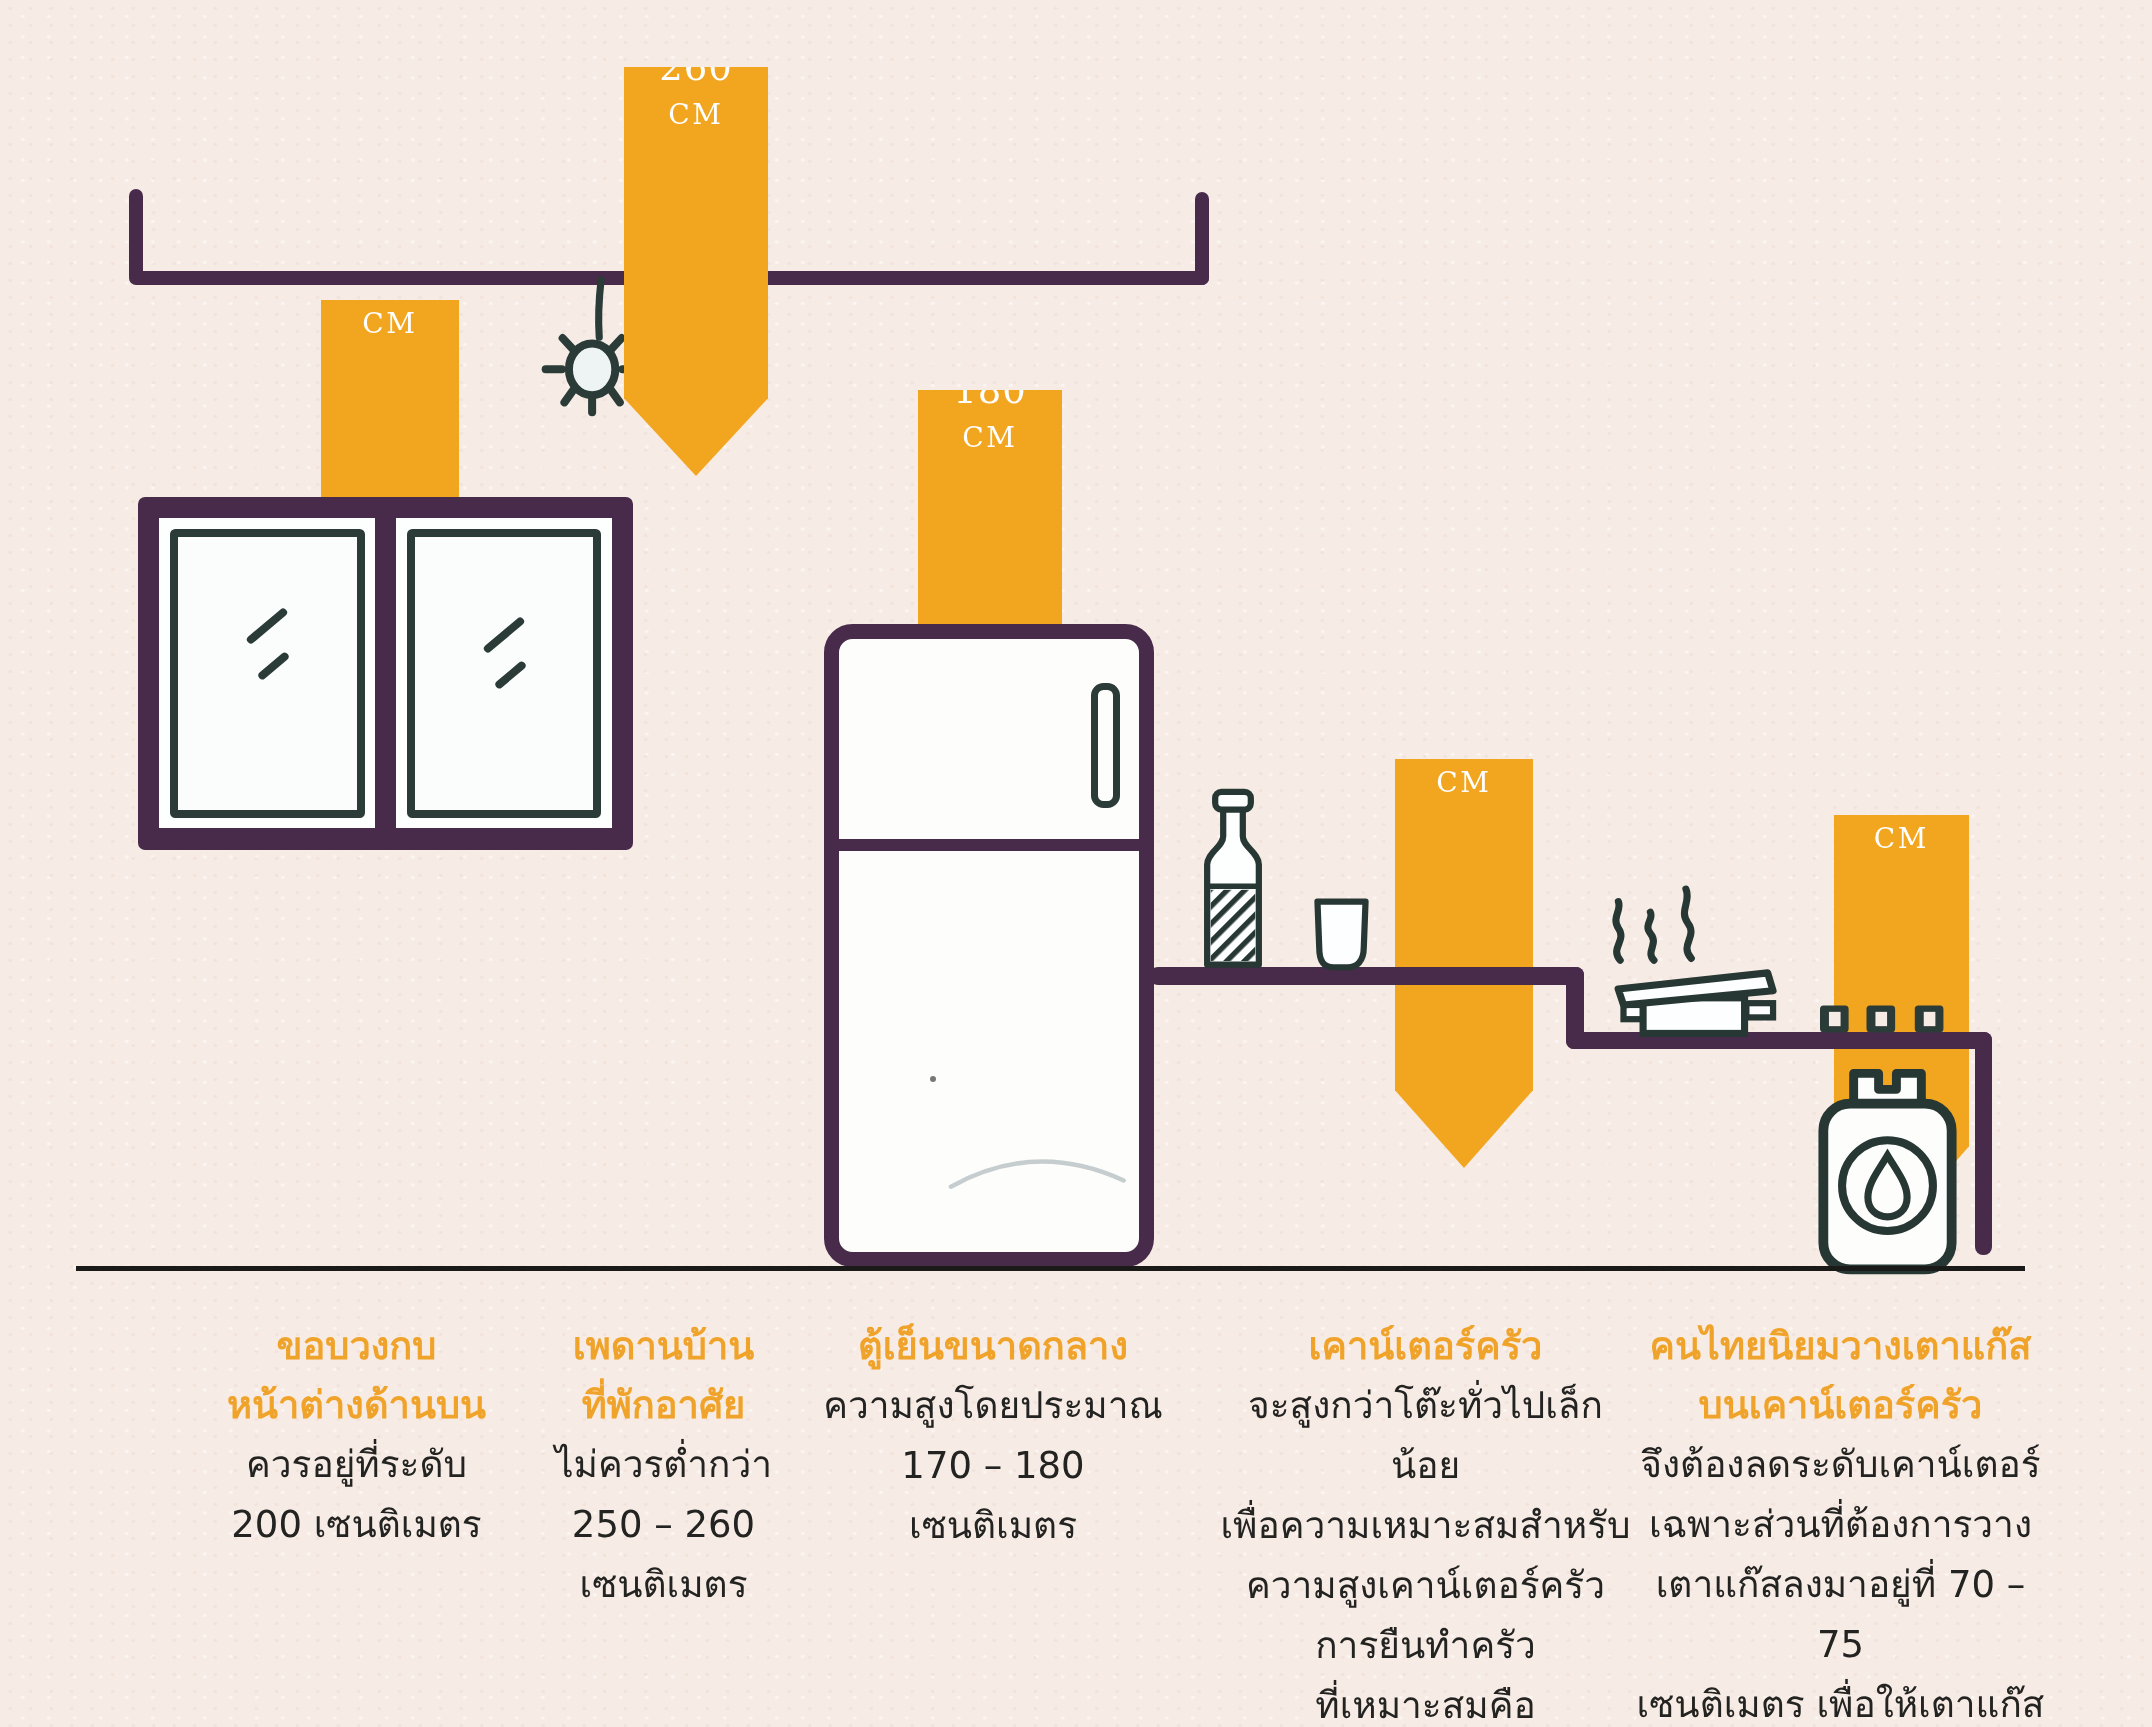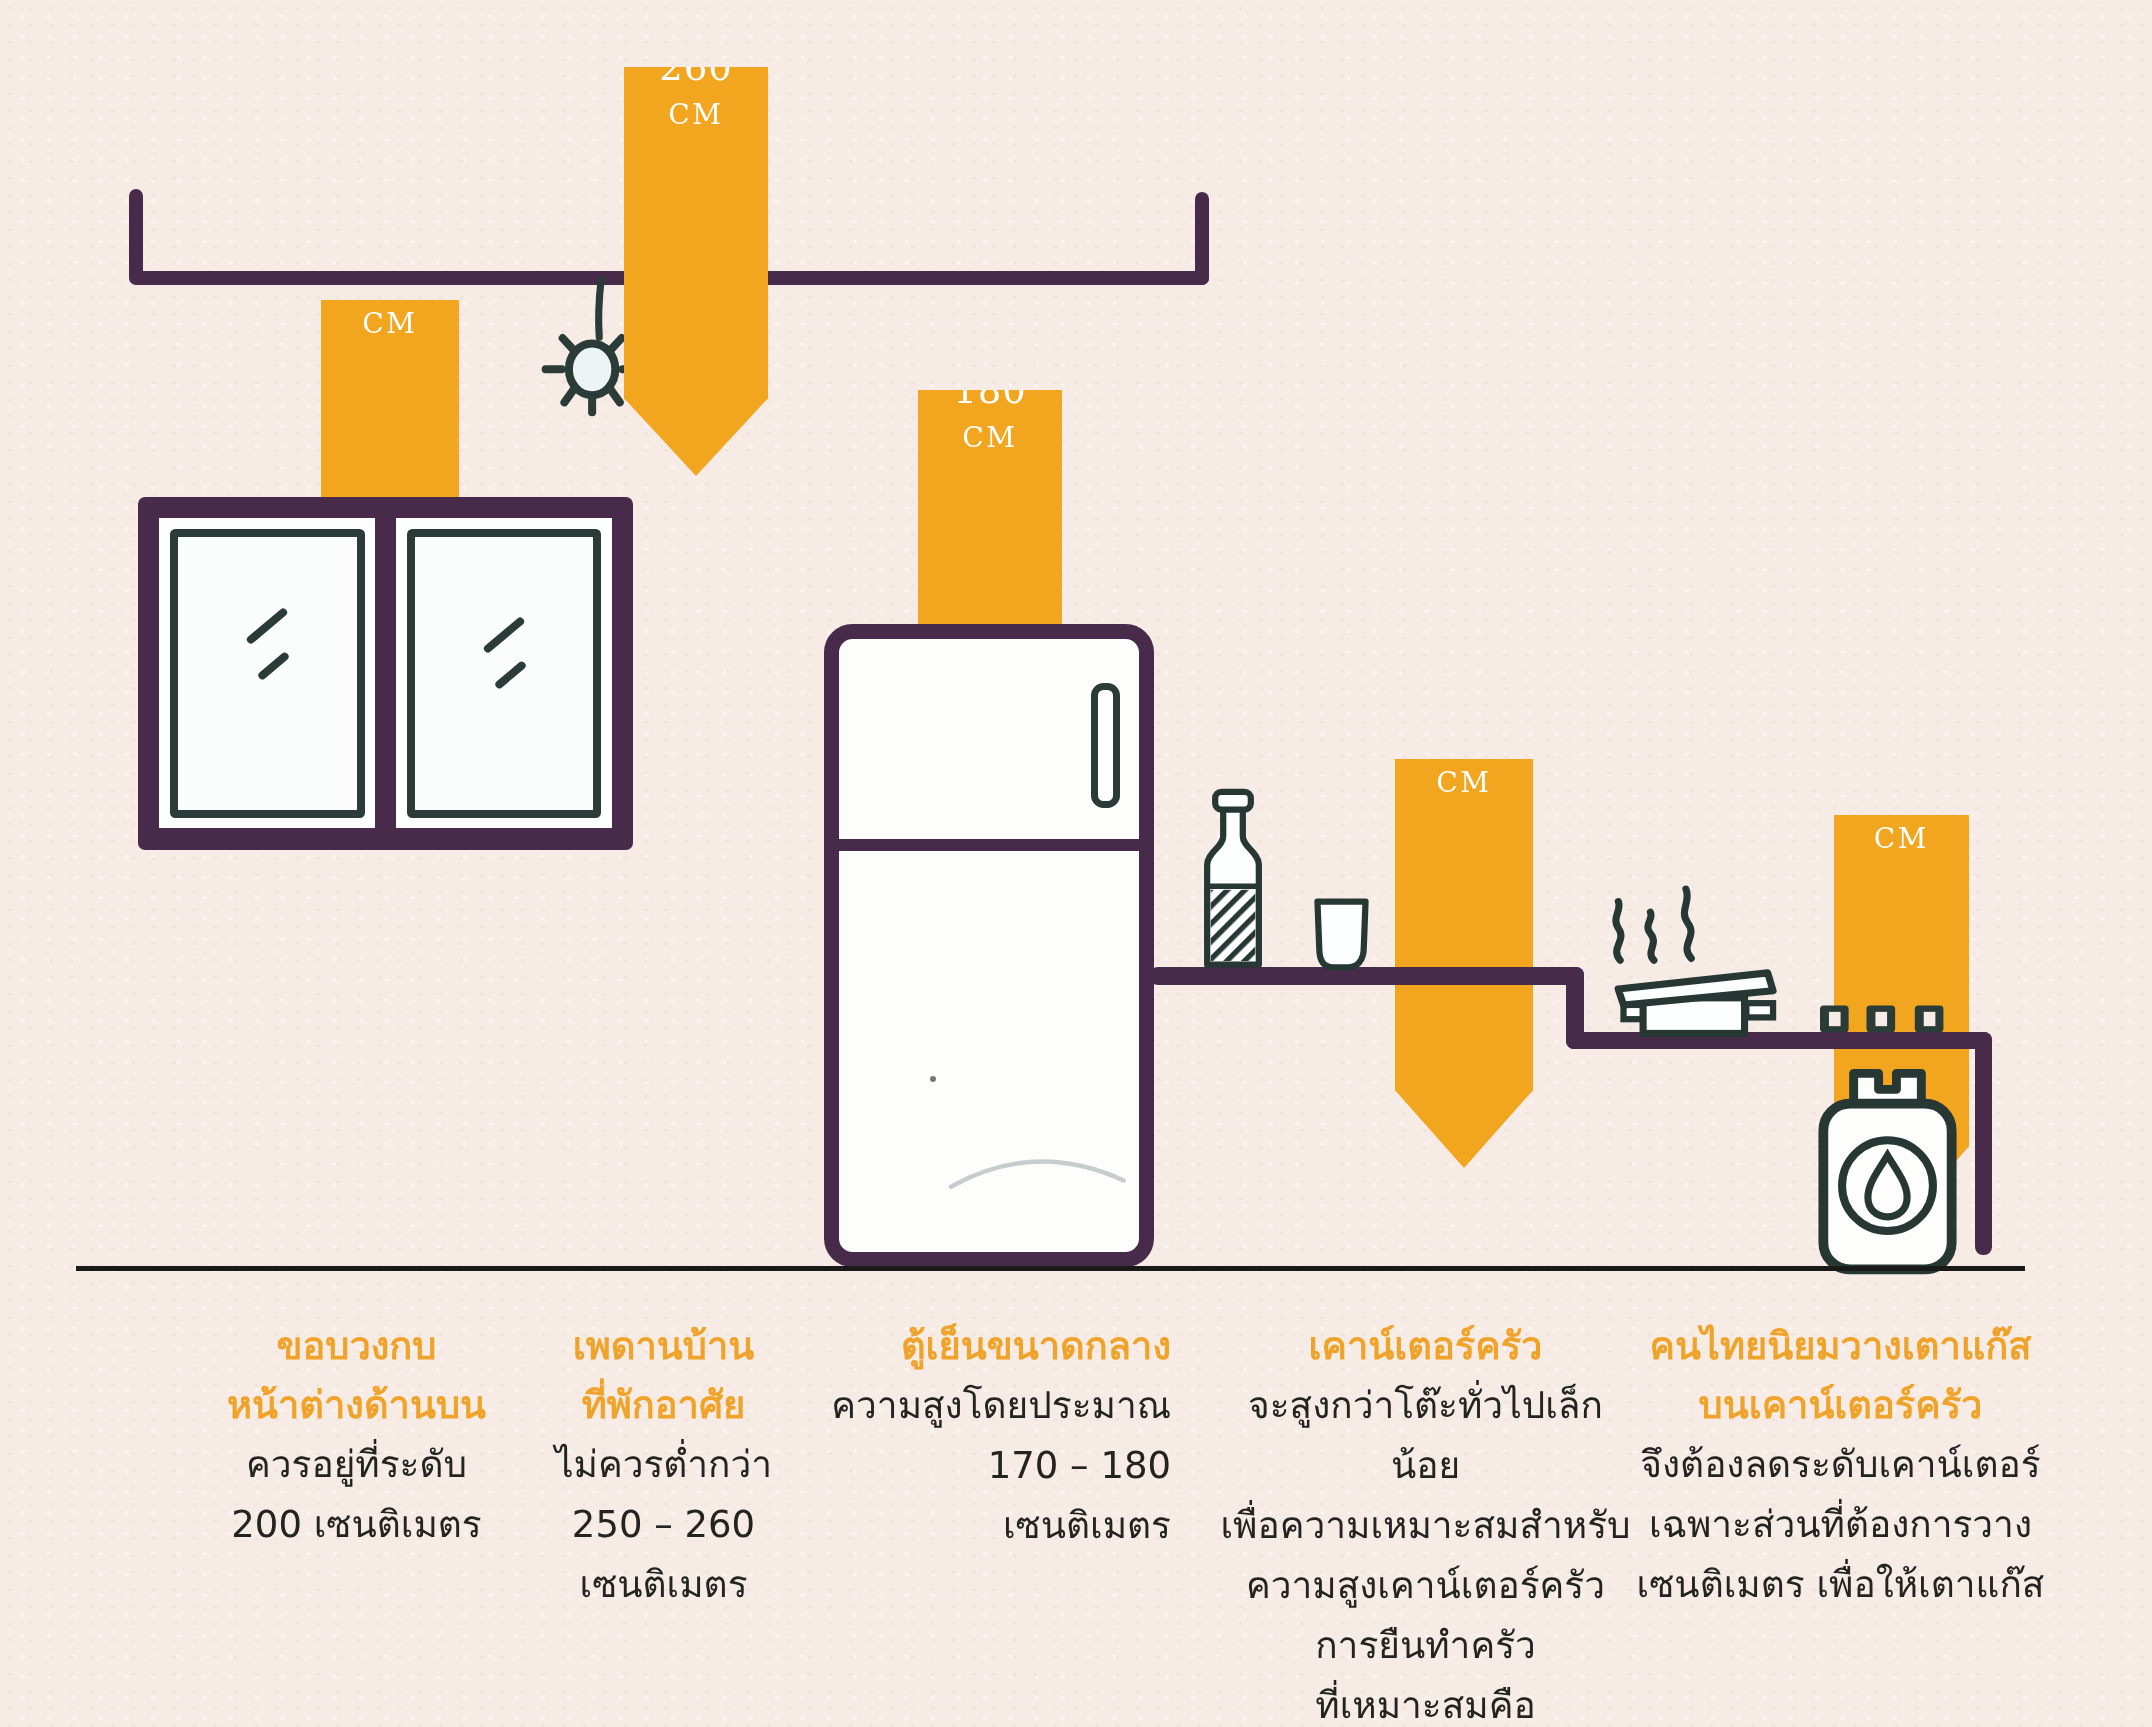--- a/index.html
+++ b/index.html
@@ -196,21 +196,21 @@
     <div class="legend-title">
       <div>เพดานบ้าน</div>
       <div>ที่พักอาศัย</div>
     </div>
     <div class="legend-body">
       <div>ไม่ควรต่ำกว่า</div>
       <div>250 – 260 เซนติเมตร</div>
     </div>
   </div>
 
-  <div class="legend-col" style="left:815px;width:356px;text-align:right;">
+  <div class="legend-col" style="left:815px;width:356px;">
     <div class="legend-title">
       <div>ตู้เย็นขนาดกลาง</div>
     </div>
     <div class="legend-body">
       <div>ความสูงโดยประมาณ</div>
       <div>170 – 180 เซนติเมตร</div>
     </div>
   </div>
 
   <div class="legend-col" style="left:1216px;width:419px;">
@@ -228,19 +228,20 @@
   </div>
 
   <div class="legend-col" style="left:1631px;width:419px;">
     <div class="legend-title">
       <div>คนไทยนิยมวางเตาแก๊ส</div>
       <div>บนเคาน์เตอร์ครัว</div>
     </div>
     <div class="legend-body">
       <div>จึงต้องลดระดับเคาน์เตอร์</div>
       <div>เฉพาะส่วนที่ต้องการวาง</div>
+      <div>เตาแก๊สลงมาอยู่ที่ 70 – 75</div>
       <div>เซนติเมตร  เพื่อให้เตาแก๊ส</div>
 
     </div>
   </div>
 
 </div>
 
 
 </body></html>

